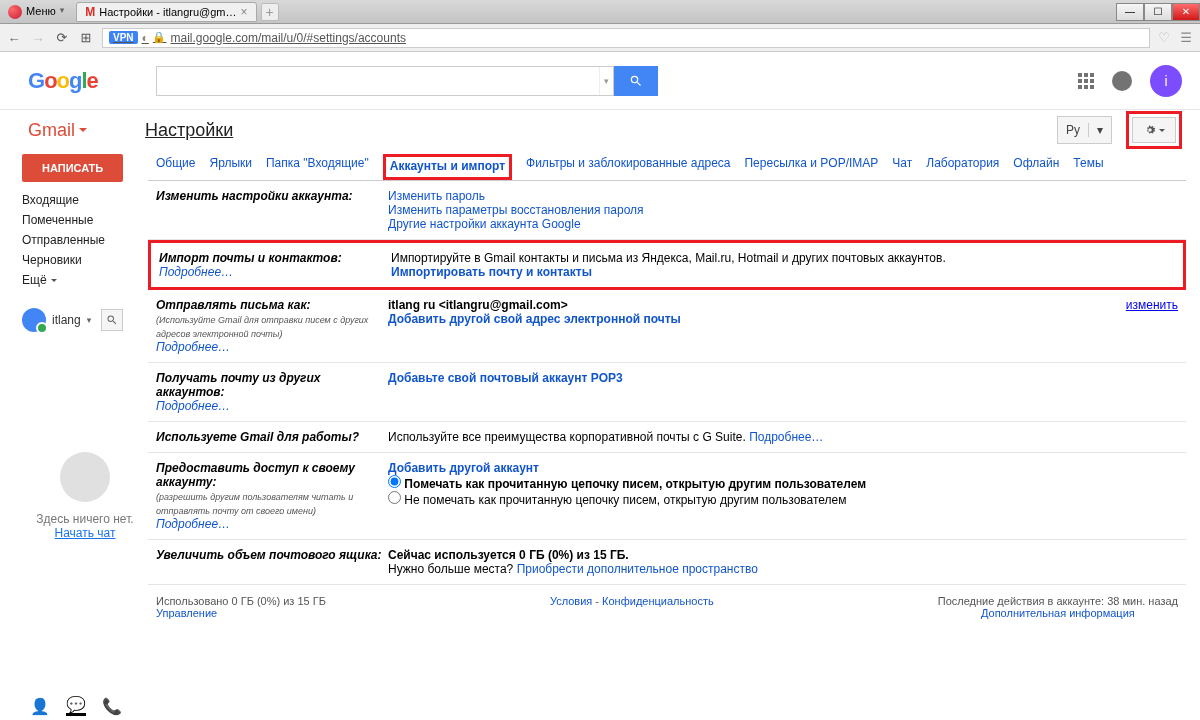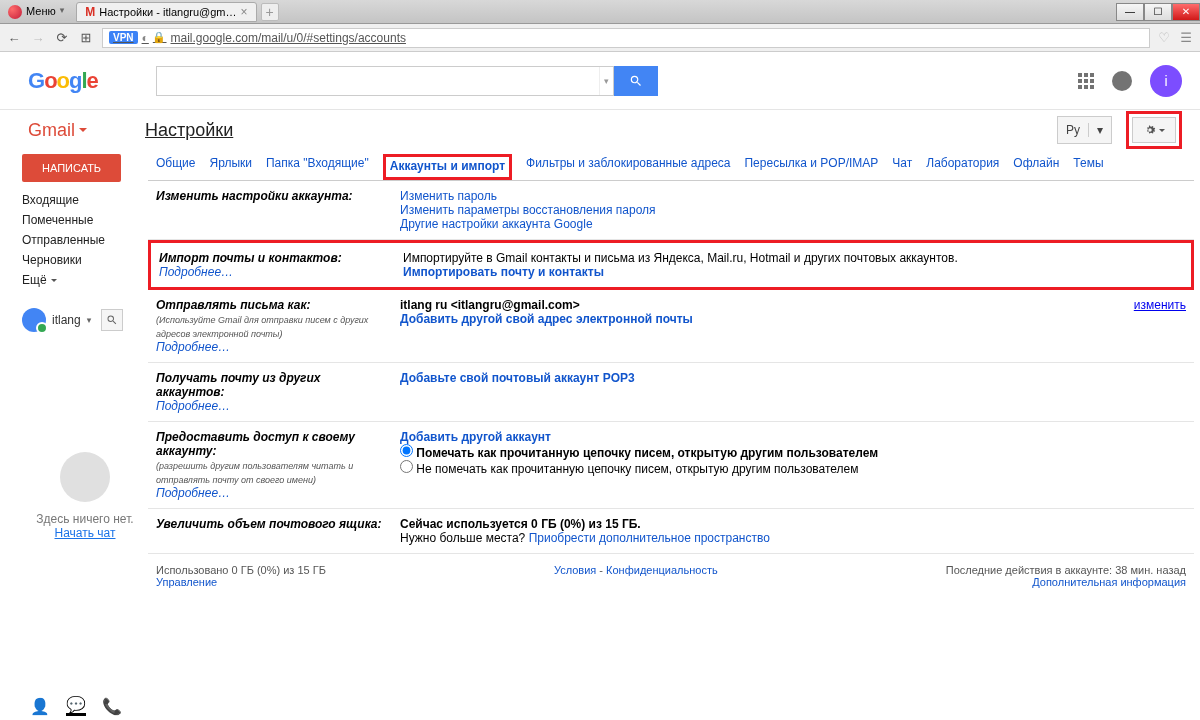--- a/index.html
+++ b/index.html
@@ -46,58 +46,58 @@
 .lang-btn { margin-left: auto; border: 1px solid #ccc; height: 28px; display: flex; align-items: center; background: #f5f5f5; }
 .lang-btn span { padding: 0 8px; font-size: 12px; color: #444; }
 .lang-dd { border-left: 1px solid #ccc; padding: 0 6px; font-size: 9px; color: #666; }
 .gear-wrap { border: 3px solid #ed1c24; margin-left: 14px; padding: 3px; }
 .gear-btn { border: 1px solid #ccc; width: 44px; height: 26px; background: #f5f5f5; display: flex; align-items: center; justify-content: center; gap: 2px; color: #555; }
 .gear-btn::after { content: ""; border: 3px solid transparent; border-top-color: #555; margin-top: 3px; }
 
 
 .body-wrap { display: flex; height: calc(720px - 150px); }
 .sidebar { width: 148px; padding-left: 22px; padding-top: 4px; font-size: 12px; }
-.compose-btn { background: #dd4b39; color: #fff; font-weight: normal; font-size: 11px; padding: 8px 20px; border-radius: 2px; display: inline-block; margin-bottom: 8px; }
+.compose-btn { background: #dd4b39; color: #fff; font-weight: bold; font-size: 11px; padding: 8px 20px; border-radius: 2px; display: inline-block; margin-bottom: 8px; }
 .side-item { padding: 3px 0; color: #222; cursor: pointer; }
 .side-item.more { display: flex; align-items: center; gap: 4px; }
 .side-item.more::after { content: ""; border: 3px solid transparent; border-top-color: #555; margin-top: 3px; }
 .user-pill { margin-top: 18px; display: flex; align-items: center; gap: 6px; }
 .user-avatar { width: 24px; height: 24px; background: #4285f4; border-radius: 50%; position: relative; }
 .user-avatar::after { content: ""; width: 8px; height: 8px; background: #34a853; border: 2px solid #fff; border-radius: 50%; position: absolute; bottom: -2px; right: -2px; }
 .user-name { font-size: 12px; color: #333; }
 .user-search { width: 22px; height: 22px; border: 1px solid #ccc; background: #f5f5f5; display: flex; align-items: center; justify-content: center; margin-left: 4px; }
 .hangout-empty { margin-top: 120px; text-align: center; font-size: 12px; color: #777; }
 .hangout-empty a { color: #1a73e8; display: block; }
 .hangout-avatar { width: 50px; height: 50px; background: #e0e0e0; border-radius: 50%; margin: 0 auto 10px; }
 .bottom-icons { position: absolute; bottom: 4px; left: 30px; display: flex; gap: 16px; }
 .bi { width: 20px; height: 20px; display: flex; align-items: center; justify-content: center; color: #555; position: relative; }
 .bi.active { border-bottom: 3px solid #000; }
 
-.main { flex: 1; padding-right: 6px; font-size: 12px; }
+.main { flex: 1; padding-right: 14px; font-size: 12px; }
 
 
 .tabs { border-bottom: 1px solid #ccc; padding: 6px 0 0 8px; display: flex; gap: 14px; flex-wrap: wrap; }
 .tabs a { color: #1155cc; font-size: 12px; text-decoration: none; padding-bottom: 6px; }
 .tabs a.current { font-weight: bold; border: 3px solid #ed1c24; padding: 2px 4px 4px; margin-top: -2px; }
 
 
 .row { display: flex; padding: 8px 8px; border-bottom: 1px solid #e5e5e5; }
 .row-label { width: 232px; font-size: 12px; font-style: italic; }
 .row-label .bold { font-weight: bold; }
 .row-label .sub { font-size: 9px; color: #555; }
 .row-label a, .row-body a { color: #1155cc; text-decoration: none; }
-.row-body { flex: 1; font-size: 12px; margin-left: 12px; }
+.row-body { flex: 1; font-size: 12px; }
 .row.highlight { border: 3px solid #ed1c24; }
 .row-change { color: #1155cc; font-size: 12px; }
 
 
 .footer { display: flex; padding: 10px 8px; font-size: 11px; color: #555; }
 .footer-left a, .footer-mid a, .footer-right a { color: #1155cc; text-decoration: none; }
 .footer-mid { flex: 1; text-align: center; }
-.footer-right { text-align: right; }
+.footer-right { text-align: center; }
 
 svg.gear { width: 14px; height: 14px; }
 </style>
 </head>
 <body>
 
 <div class="titlebar">
   <div class="opera-btn">
     <span class="opera-logo"></span>
     <span>Меню</span>
@@ -260,20 +260,27 @@
     <div class="row">
       <div class="row-label">
         <span class="bold">Получать почту из других аккаунтов:</span><br>
         <a href="#">Подробнее…</a>
       </div>
       <div class="row-body">
         <a href="#" style="font-weight:bold;">Добавьте свой почтовый аккаунт POP3</a>
       </div>
     </div>
 
+    <div class="row">
+      <div class="row-label"><span class="bold">Используете Gmail для работы?</span></div>
+      <div class="row-body">
+        <span>Используйте все преимущества корпоративной почты с G Suite.</span>
+        <a href="#">Подробнее…</a>
+      </div>
+    </div>
 
     <div class="row">
       <div class="row-label">
         <span class="bold">Предоставить доступ к своему аккаунту:</span><br>
         <span class="sub">(разрешить другим пользователям читать и отправлять почту от своего имени)</span><br>
         <a href="#">Подробнее…</a>
       </div>
       <div class="row-body">
         <a href="#" style="font-weight:bold;">Добавить другой аккаунт</a><br>
         <label><input type="radio" name="mr" checked="" style=""> <b>Помечать как прочитанную цепочку писем, открытую другим пользователем</b></label><br>

